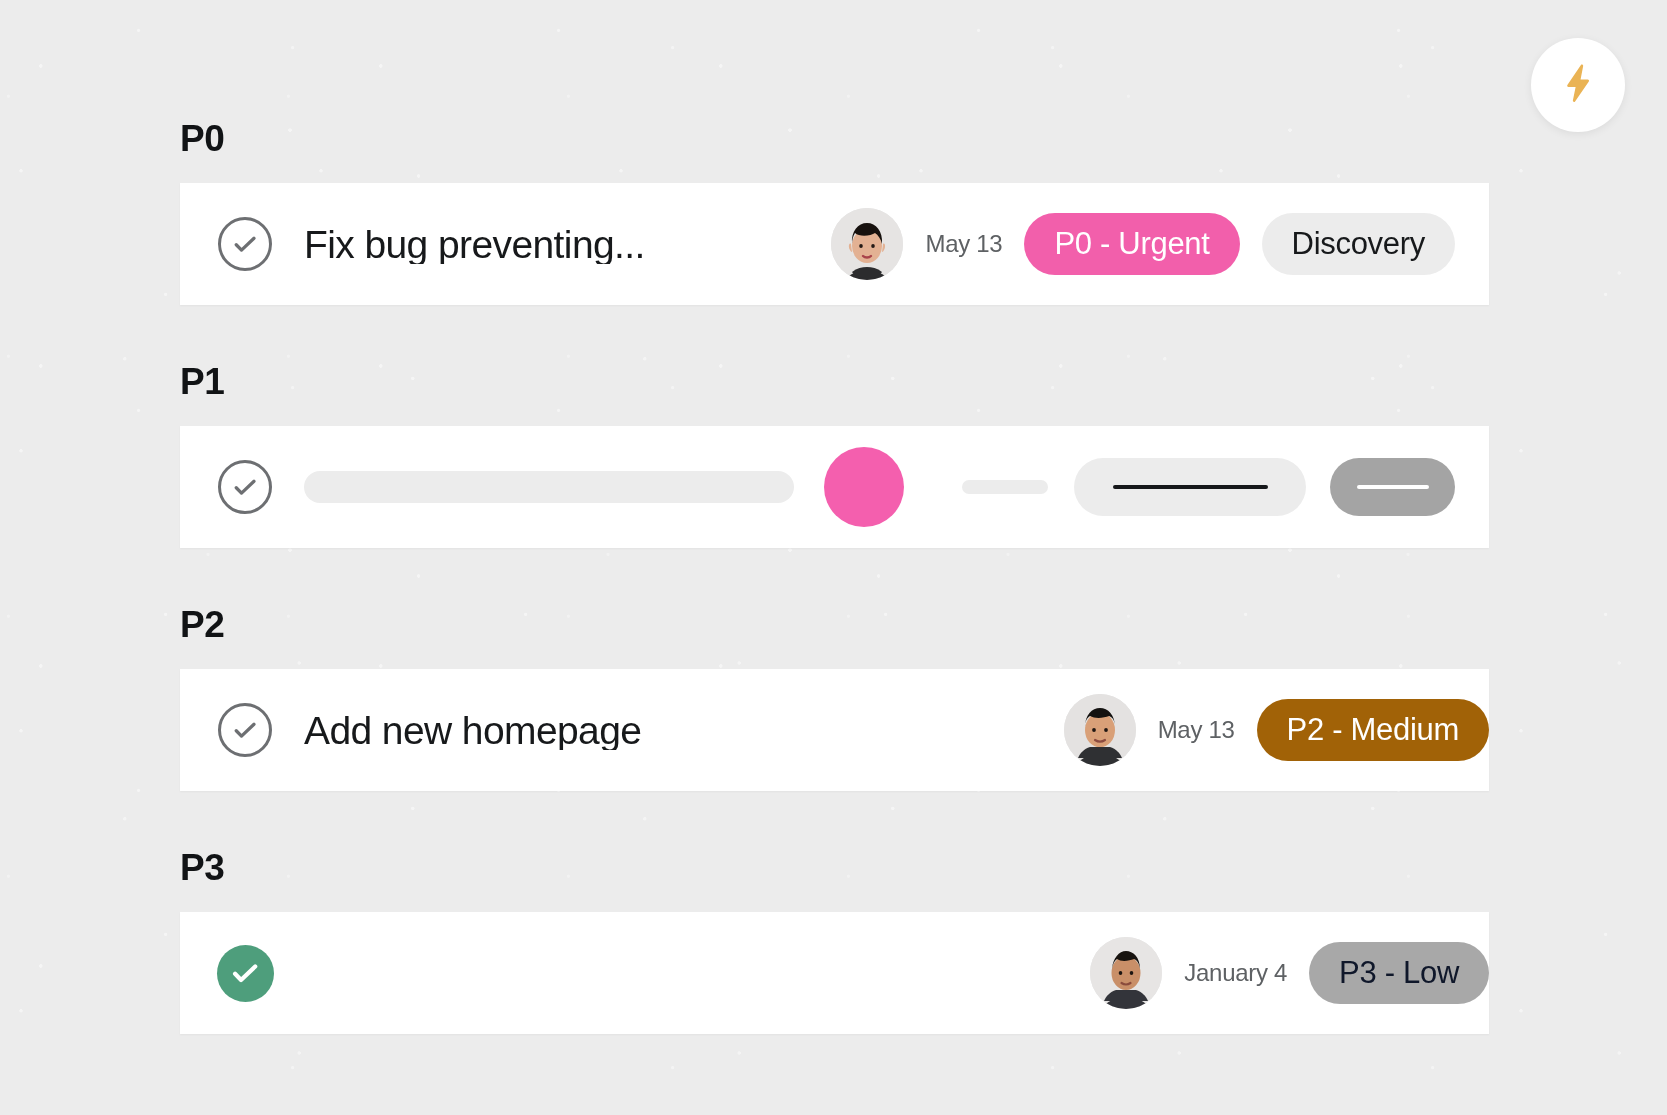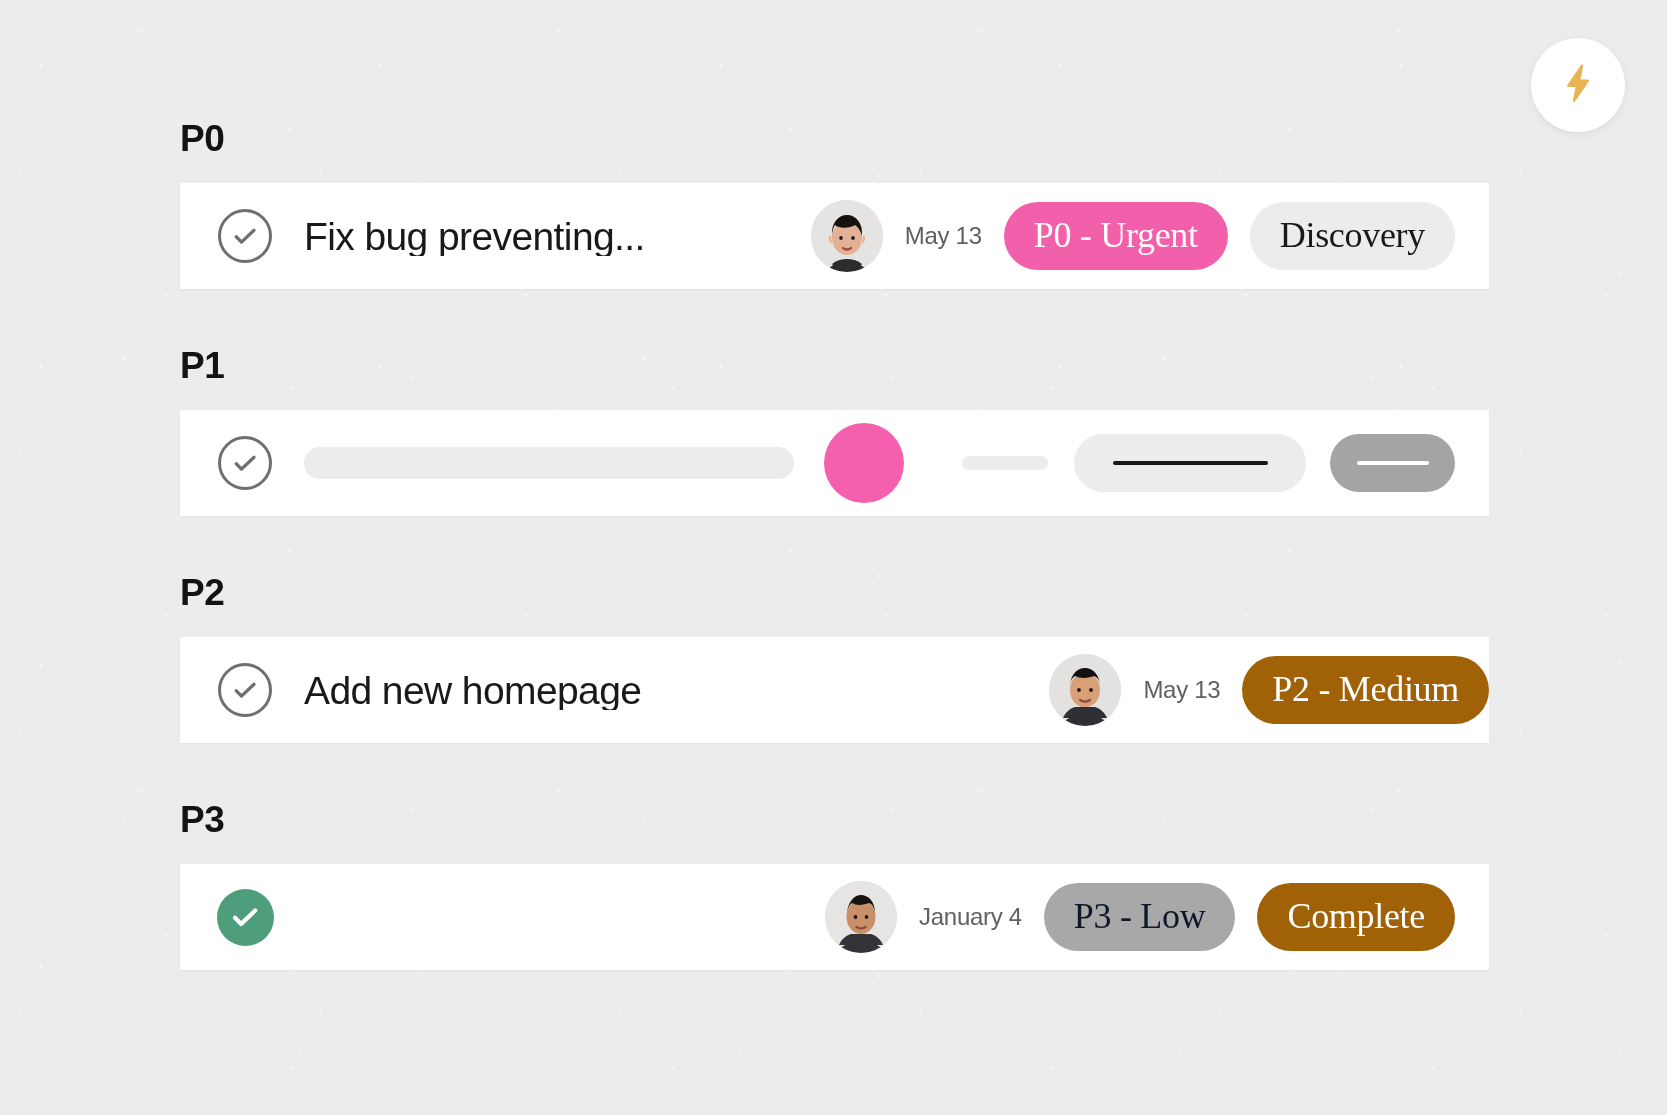--- a/index.html
+++ b/index.html
@@ -58,21 +58,21 @@
     line-height: 1;
   }
 
   .group + .group .group-title {
     margin-top: 58px;
   }
 
   .task-card {
     background: #ffffff;
     margin: 0 178px 0 180px;
-    height: 106px;
+    height: 122px;
     display: flex;
     align-items: center;
     padding: 0 0 0 0;
     box-shadow: 0 1px 2px rgba(0,0,0,0.045);
   }
 
   .check-wrap {
     width: 62px;
     margin-left: 34px;
     display: flex;
@@ -130,29 +130,28 @@
     font-size: 24px;
     color: #5e6164;
     letter-spacing: -0.3px;
     margin: 0 0 0 22px;
     white-space: nowrap;
     flex: none;
     line-height: 1;
   }
 
   .badge {
-    font-size: 36px;
+    font-size: 31px;
     border-radius: 999px;
     padding: 15px 30px;
     white-space: nowrap;
     flex: none;
     margin-left: 22px;
     line-height: 1.05;
     letter-spacing: -0.3px;
-    font-family: Liberation Serif, serif;
   }
   .badge-pink    { background: #f25fab; color: #ffffff; }
   .badge-gray-lt { background: #ececec; color: #17191b; }
   .badge-green   { background: #a16207; color: #ffffff; }
   .badge-gray    { background: #a8a8a8; color: #0f172a; }
 
   .badge-tail { margin-right: 34px; }
 
   
   .skel-title-bar {
@@ -370,17 +369,16 @@
           <ellipse cx="30.5" cy="36" rx="1.8" ry="1.9" fill="#1d1511"></ellipse>
           <ellipse cx="41.5" cy="36" rx="1.8" ry="1.9" fill="#1d1511"></ellipse>
           <path d="M31.5 46c3 2 6 2 9 0" fill="none" stroke="#8a4b3c" stroke-width="2.2" stroke-linecap="round"></path>
           <path d="M26 53h20c6 2 10 6 12 11H14c2-5 6-9 12-11z" fill="#33343a"></path>
         </svg>
       </div>
 
       <div class="task-date">January 4</div>
 
       <div class="badge badge-gray">P3 - Low</div>
-      <div class="badge badge-green badge-tail">Complete</div>
     </div>
   </section>
 
 </div>
 
 </body></html>

